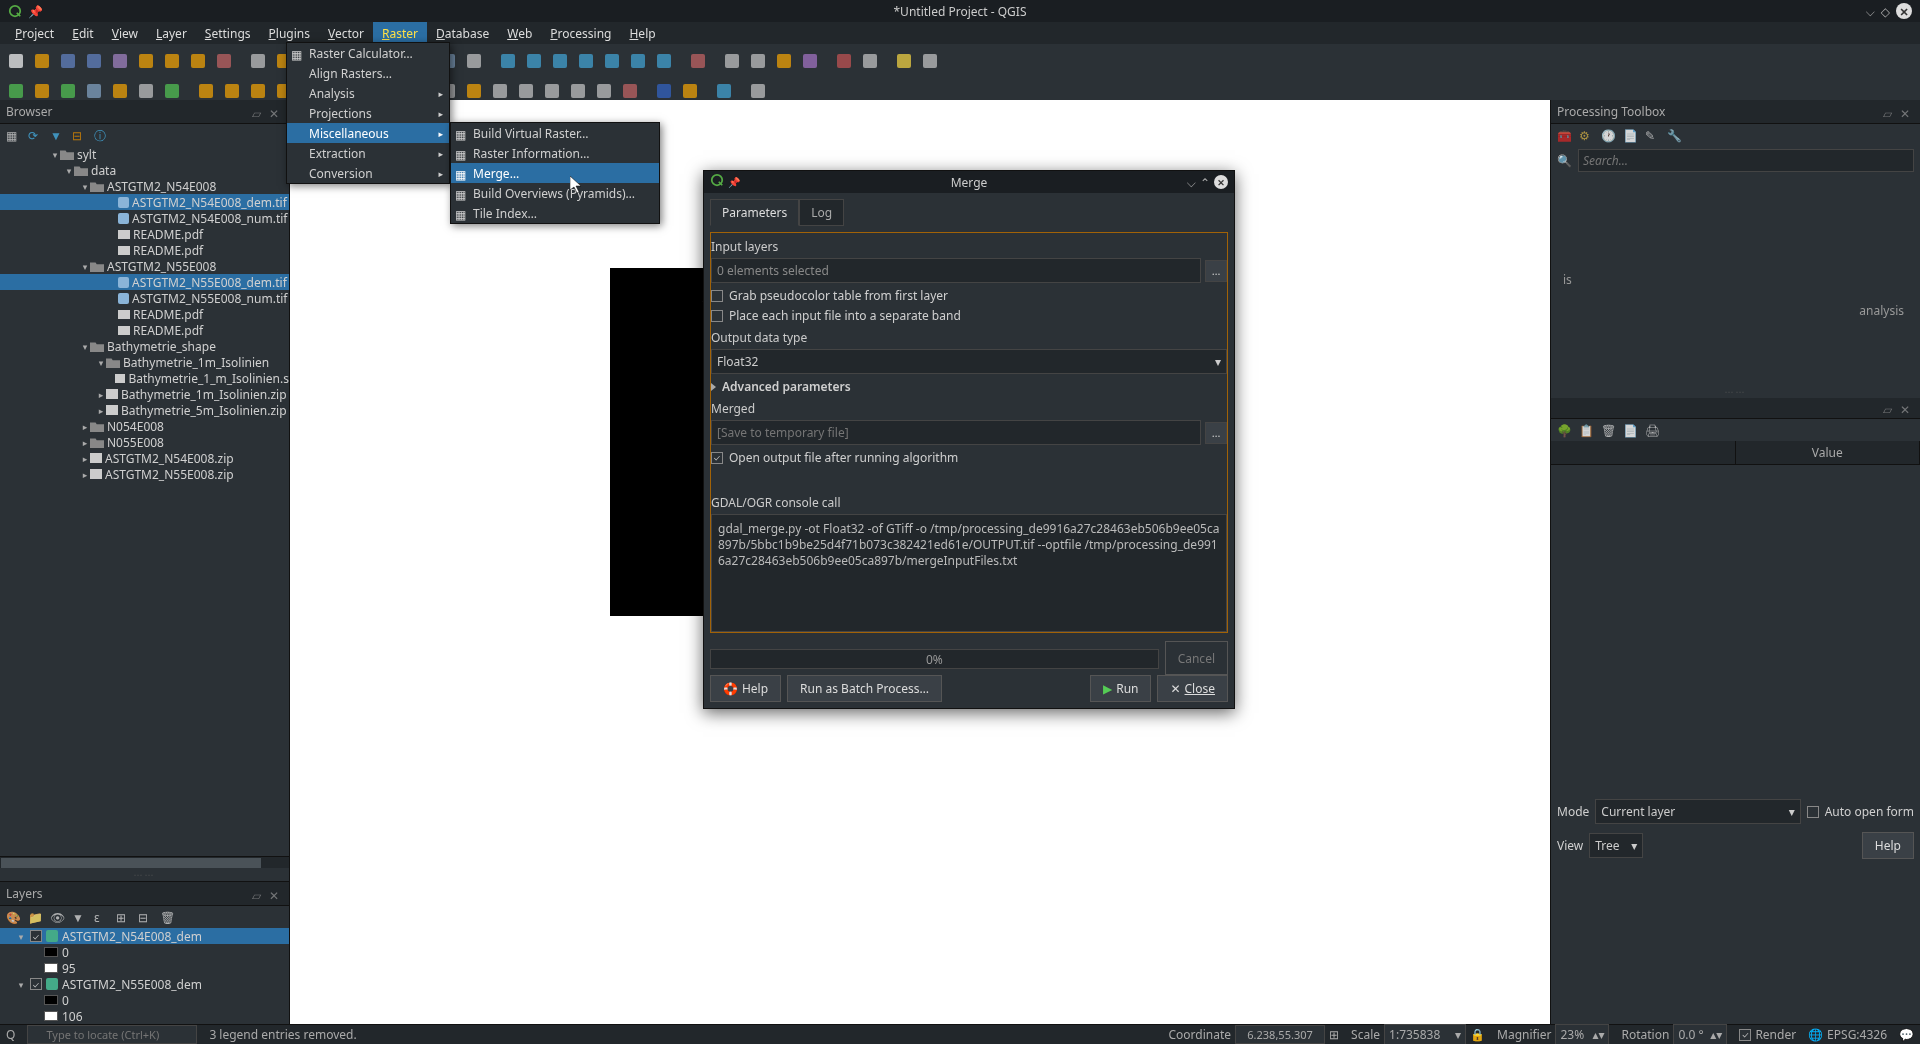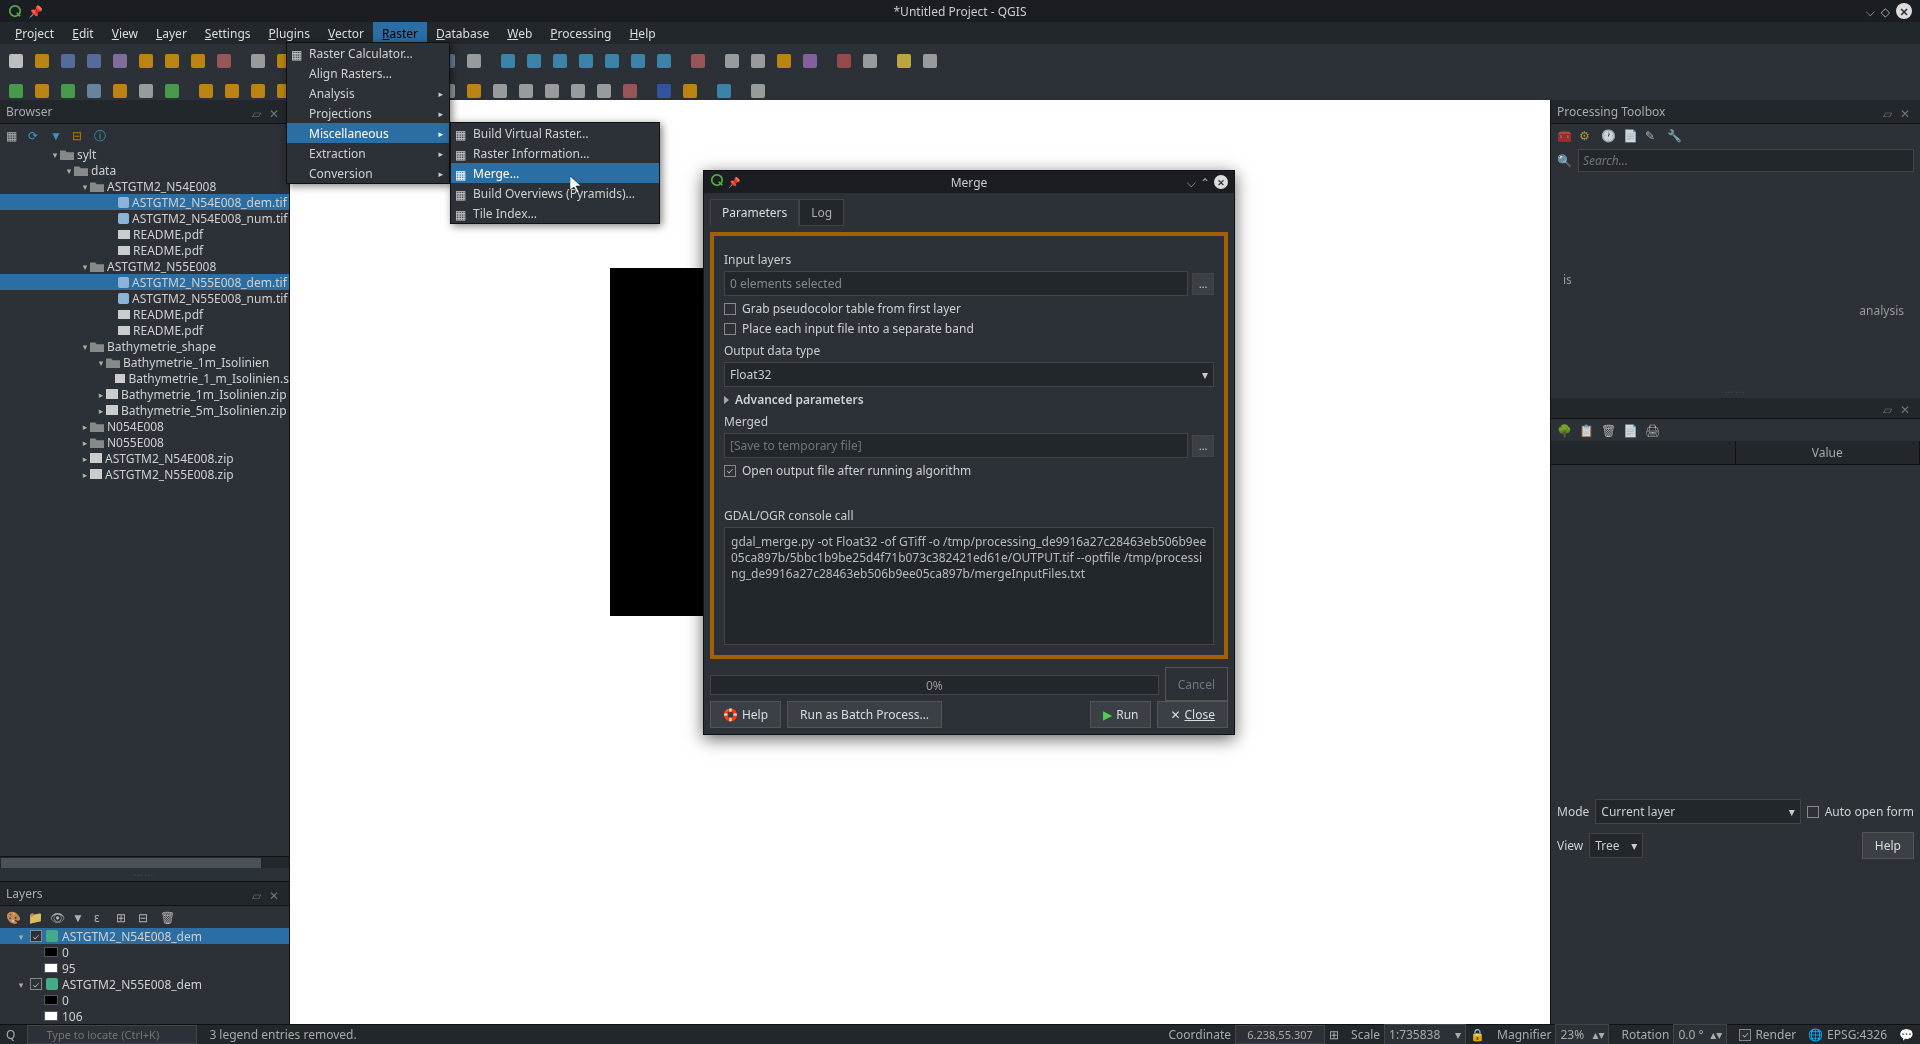--- a/index.html
+++ b/index.html
@@ -9,21 +9,21 @@
 .titlebar { height: 22px; background: #1a1e22; display: flex; align-items: center; padding: 0 8px; position: relative; }
 .titlebar .title { position: absolute; left: 50%; transform: translateX(-50%); color: #ccc; font-size: 12px; }
 .titlebar .left-icons { display: flex; gap: 6px; align-items: center; }
 .titlebar .right-icons { margin-left: auto; display: flex; gap: 6px; align-items: center; }
 .win-icon { width: 14px; height: 14px; display: inline-block; }
 .close-circle { width: 16px; height: 16px; border-radius: 50%; background: #ddd; color: #333; display: flex; align-items: center; justify-content: center; font-size: 11px; font-weight: bold; }
 
 
 .menubar { height: 22px; background: #22272b; display: flex; align-items: center; padding-left: 6px; }
 .menubar-item { padding: 3px 9px; cursor: default; color: #ddd; }
-.menubar-item.active { background: #2b6ea3; color: #000000; }
+.menubar-item.active { background: #2b6ea3; color: #fde047; }
 .menubar-item .ul { text-decoration: underline; }
 
 
 .toolbars { background: #2b3136; padding: 3px 4px; display: flex; flex-direction: column; gap: 2px; border-bottom: 1px solid #111; }
 .toolbar-row { display: flex; align-items: center; gap: 2px; height: 28px; }
 .tb-btn { width: 24px; height: 24px; display: flex; align-items: center; justify-content: center; opacity: 0.85; }
 .tb-sep { width: 6px; }
 .tb-btn svg { width: 18px; height: 18px; }
 
 
@@ -81,21 +81,21 @@
 
 .dialog { position: absolute; left: 703px; top: 170px; width: 532px; background: #2b3136; border: 1px solid #111; box-shadow: 0 4px 16px rgba(0,0,0,0.6); z-index: 200; }
 .dialog-title { height: 22px; background: #1a1e22; display: flex; align-items: center; position: relative; padding: 0 6px; }
 .dialog-title .title { position: absolute; left: 50%; transform: translateX(-50%); color: #ccc; }
 .dialog-title .dt-right { margin-left: auto; display: flex; gap: 4px; align-items: center; }
 .dialog-title .dt-left { display: flex; gap: 4px; align-items: center; }
 .dialog-body { padding: 6px; }
 .tabs { display: flex; gap: 0; margin-bottom: 6px; }
 .tab { padding: 4px 11px; border: 1px solid #444; background: #22272b; color: #aaa; }
 .tab.active { background: #2b3136; color: #ddd; border-bottom: 1px solid #2b3136; }
-.form-scroll { border: 4px solid #a16207; padding: 10px; max-height: 430px; }
+.form-scroll { border: 1px solid #a16207; padding: 0; max-height: 430px; }
 .form-label { color: #ccc; margin: 5px 0 3px; font-size: 12px; }
 .form-row { display: flex; align-items: center; gap: 4px; margin-bottom: 4px; }
 .text-input { flex: 1; background: #22272b; border: 1px solid #444; color: #888; padding: 3px 5px; font-size: 12px; }
 .select-input { flex: 1; background: #22272b; border: 1px solid #444; color: #ccc; padding: 3px 5px; display: flex; justify-content: space-between; }
 .dots-btn { width: 22px; height: 22px; background: #3a4046; border: 1px solid #444; color: #ccc; display: flex; align-items: center; justify-content: center; font-size: 11px; }
 .check-row { display: flex; align-items: center; gap: 6px; margin: 3px 0; }
 .console-label { color: #ccc; margin-top: 28px; }
 .console-area { border: 1px solid #444; background: #22272b; padding: 6px; color: #bbb; font-size: 12px; line-height: 1.35; min-height: 118px; word-break: break-all; }
 .progress-bar { height: 20px; background: #22272b; border: 1px solid #444; display: flex; align-items: center; justify-content: center; color: #999; margin: 8px 0 6px; }
 .btn-row { display: flex; gap: 6px; }

